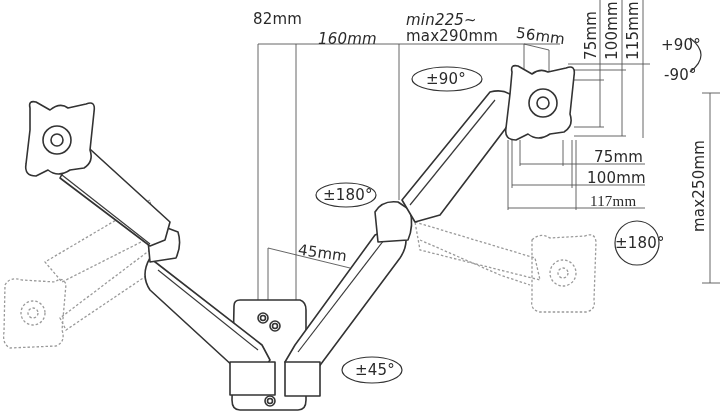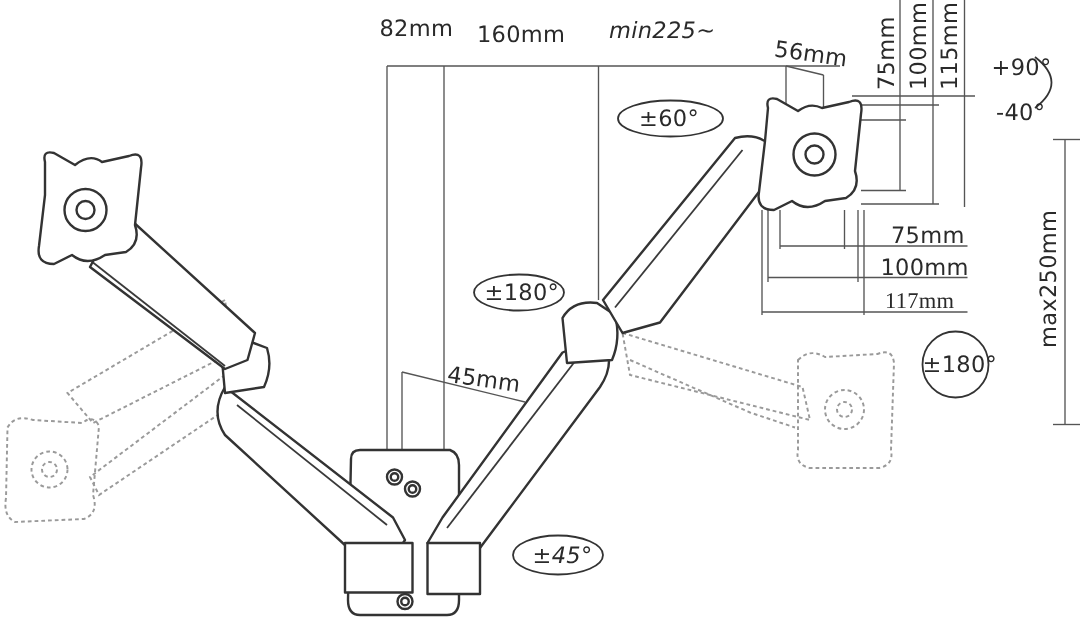--- a/index.html
+++ b/index.html
@@ -109,36 +109,37 @@
   <g>
     <ellipse class="arc" cx="447" cy="79" rx="35" ry="12"></ellipse>
     <ellipse class="arc" cx="346" cy="195" rx="30" ry="12"></ellipse>
     <ellipse class="arc" cx="372" cy="370" rx="30" ry="13"></ellipse>
     <circle class="arc" cx="637" cy="243" r="22"></circle>
     <path class="arc" d="M690 38 Q712 55 690 72"></path>
   </g>
 </svg>
 
 <span class="lbl" style="left:253px; top:12px;text-align:center;">82mm</span>
-<span class="lbl" style="left:318px; top:16px;">160mm</span>
+<span class="lbl" style="left:318px; top:32px;font-style:italic;">160mm</span>
 <span class="lbl" style="left:406px; top:13px;font-style:italic;">min225~</span>
+<span class="lbl" style="left:406px; top:29px;">max290mm</span>
 <span class="lbl" style="left:516px; top:29px; transform:rotate(8deg);">56mm</span>
 
 <span class="lbl vert" style="left:584px; top:60px;">75mm</span>
 <span class="lbl vert" style="left:605px; top:60px;">100mm</span>
 <span class="lbl vert" style="left:626px; top:60px;">115mm</span>
 
 <span class="lbl" style="left:594px; top:150px;">75mm</span>
 <span class="lbl" style="left:587px; top:171px;">100mm</span>
 <span class="lbl" style="left:590px; top:194px;font-family:Liberation Serif, serif;">117mm</span>
 
 <span class="lbl vert" style="left:692px; top:232px;">max250mm</span>
 
 <span class="lbl" style="left:298px; top:246px; transform:rotate(8deg);">45mm</span>
 
 <span class="lbl" style="left:661px; top:38px;">+90°</span>
-<span class="lbl" style="left:664px; top:68px;">-40°</span>
-<span class="lbl" style="left:426px; top:72px;">±60°</span>
+<span class="lbl" style="left:664px; top:68px;">-90°</span>
+<span class="lbl" style="left:426px; top:72px;">±90°</span>
 <span class="lbl" style="left:323px; top:188px;">±180°</span>
 <span class="lbl" style="left:615px; top:236px;">±180°</span>
-<span class="lbl" style="left:355px; top:363px;font-style:italic;">±45°</span>
+<span class="lbl" style="left:355px; top:363px;">±45°</span>
 
 </div>
 
 </body></html>

